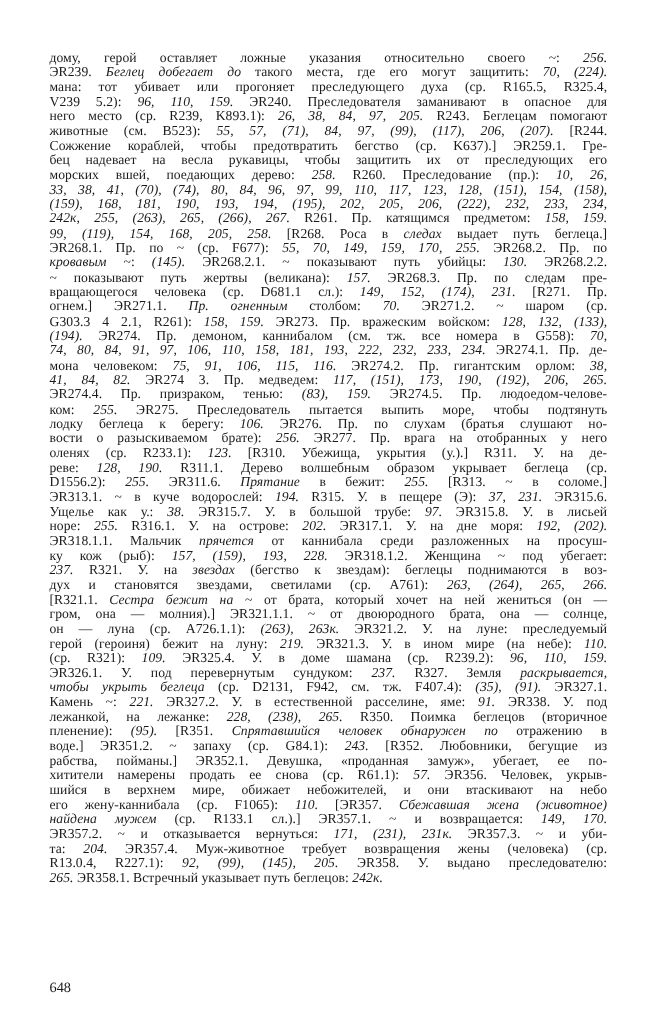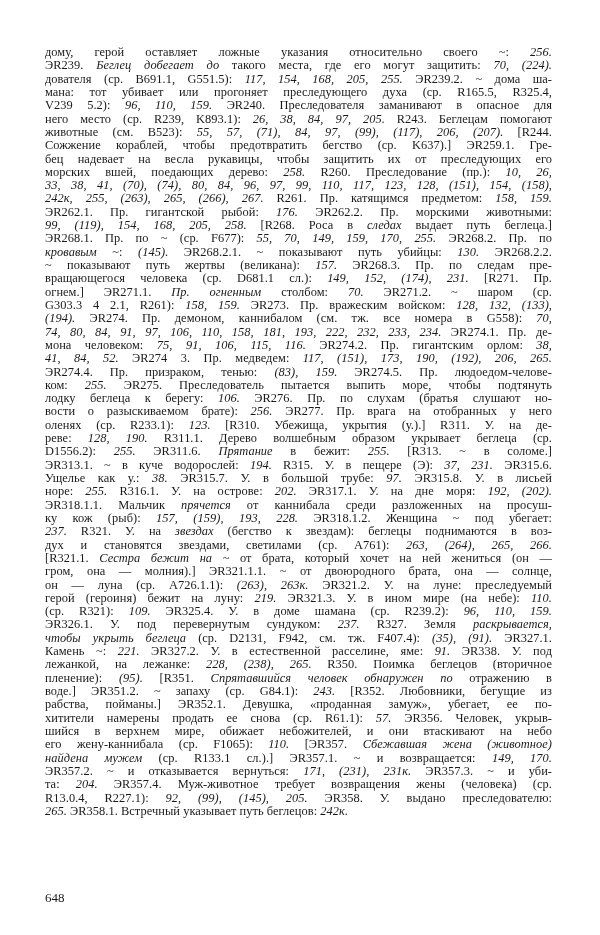--- a/index.html
+++ b/index.html
@@ -24,42 +24,41 @@
     position: absolute; left: 45px; top: 890px;
     font-family: "Liberation Serif", "DejaVu Serif", serif; font-size: 13px;
   }
 </style>
 </head>
 <body>
 
 <div class="page-text" id="page-text">
     <div class="ln"><span>дому, герой оставляет ложные указания относительно своего ~: </span><span class="i">256.</span></div>
     <div class="ln"><span>ЭR239. </span><span class="i">Беглец добегает до</span><span> такого места, где его могут защитить: </span><span class="i">70, (224).</span></div>
-    <div class="ln"><span>дователя (ср. B691.1, G551.5): </span><span class="i">117, 154, 168, 205, 255.</span><span> ЭR239.2. ~ дома ша-</span></div>
     <div class="ln"><span>мана: тот убивает или прогоняет преследующего духа (ср. R165.5, R325.4,</span></div>
     <div class="ln"><span>V239 5.2): </span><span class="i">96, 110, 159.</span><span> ЭR240. Преследователя заманивают в опасное для</span></div>
     <div class="ln"><span>него место (ср. R239, K893.1): </span><span class="i">26, 38, 84, 97, 205.</span><span> R243. Беглецам помогают</span></div>
     <div class="ln"><span>животные (см. B523): </span><span class="i">55, 57, (71), 84, 97, (99), (117), 206, (207).</span><span> [R244.</span></div>
     <div class="ln"><span>Сожжение кораблей, чтобы предотвратить бегство (ср. K637).] ЭR259.1. Гре-</span></div>
     <div class="ln"><span>бец надевает на весла рукавицы, чтобы защитить их от преследующих его</span></div>
     <div class="ln"><span>морских вшей, поедающих дерево: </span><span class="i">258.</span><span> R260. Преследование (пр.): </span><span class="i">10, 26,</span></div>
     <div class="ln"><span class="i">33, 38, 41, (70), (74), 80, 84, 96, 97, 99, 110, 117, 123, 128, (151), 154, (158),</span></div>
+    <div class="ln"><span class="i">(159), 168, 181, 190, 193, 194, (195), 202, 205, 206, (222), 232, 233, 234,</span></div>
     <div class="ln"><span class="i">242к, 255, (263), 265, (266), 267.</span><span> R261. Пр. катящимся предметом: </span><span class="i">158, 159.</span></div>
-    <div class="ln"><span>ЭR262.1. Пр. гигантской рыбой: </span><span class="i">176.</span><span> ЭR262.2. Пр. морскими животными:</span></div>
     <div class="ln"><span class="i">99, (119), 154, 168, 205, 258.</span><span> [R268. Роса в </span><span class="i">следах</span><span> выдает путь беглеца.]</span></div>
     <div class="ln"><span>ЭR268.1. Пр. по ~ (ср. F677): </span><span class="i">55, 70, 149, 159, 170, 255.</span><span> ЭR268.2. Пр. по</span></div>
     <div class="ln"><span class="i">кровавым</span><span> ~: </span><span class="i">(145).</span><span> ЭR268.2.1. ~ показывают путь убийцы: </span><span class="i">130.</span><span> ЭR268.2.2.</span></div>
     <div class="ln"><span>~ показывают путь жертвы (великана): </span><span class="i">157.</span><span> ЭR268.3. Пр. по следам пре-</span></div>
     <div class="ln"><span>вращающегося человека (ср. D681.1 сл.): </span><span class="i">149, 152, (174), 231.</span><span> [R271. Пр.</span></div>
     <div class="ln"><span>огнем.] ЭR271.1. </span><span class="i">Пр. огненным</span><span> столбом: </span><span class="i">70.</span><span> ЭR271.2. ~ шаром (ср.</span></div>
     <div class="ln"><span>G303.3 4 2.1, R261): </span><span class="i">158, 159.</span><span> ЭR273. Пр. вражеским войском: </span><span class="i">128, 132, (133),</span></div>
     <div class="ln"><span class="i">(194).</span><span> ЭR274. Пр. демоном, каннибалом (см. тж. все номера в G558): </span><span class="i">70,</span></div>
     <div class="ln"><span class="i">74, 80, 84, 91, 97, 106, 110, 158, 181, 193, 222, 232, 233, 234.</span><span> ЭR274.1. Пр. де-</span></div>
     <div class="ln"><span>мона человеком: </span><span class="i">75, 91, 106, 115, 116.</span><span> ЭR274.2. Пр. гигантским орлом: </span><span class="i">38,</span></div>
-    <div class="ln"><span class="i">41, 84, 52.</span><span> ЭR274 3. Пр. медведем: </span><span class="i">117, (151), 173, 190, (192), 206, 265.</span></div>
+    <div class="ln"><span class="i">41, 84, 82.</span><span> ЭR274 3. Пр. медведем: </span><span class="i">117, (151), 173, 190, (192), 206, 265.</span></div>
     <div class="ln"><span>ЭR274.4. Пр. призраком, тенью: </span><span class="i">(83), 159.</span><span> ЭR274.5. Пр. людоедом-челове-</span></div>
     <div class="ln"><span>ком: </span><span class="i">255.</span><span> ЭR275. Преследователь пытается выпить море, чтобы подтянуть</span></div>
     <div class="ln"><span>лодку беглеца к берегу: </span><span class="i">106.</span><span> ЭR276. Пр. по слухам (братья слушают но-</span></div>
     <div class="ln"><span>вости о разыскиваемом брате): </span><span class="i">256.</span><span> ЭR277. Пр. врага на отобранных у него</span></div>
     <div class="ln"><span>оленях (ср. R233.1): </span><span class="i">123.</span><span> [R310. Убежища, укрытия (у.).] R311. У. на де-</span></div>
     <div class="ln"><span>реве: </span><span class="i">128, 190.</span><span> R311.1. Дерево волшебным образом укрывает беглеца (ср.</span></div>
     <div class="ln"><span>D1556.2): </span><span class="i">255.</span><span> ЭR311.6. </span><span class="i">Прятание</span><span> в бежит: </span><span class="i">255.</span><span> [R313. ~ в соломе.]</span></div>
     <div class="ln"><span>ЭR313.1. ~ в куче водорослей: </span><span class="i">194.</span><span> R315. У. в пещере (Э): </span><span class="i">37, 231.</span><span> ЭR315.6.</span></div>
     <div class="ln"><span>Ущелье как у.: </span><span class="i">38.</span><span> ЭR315.7. У. в большой трубе: </span><span class="i">97.</span><span> ЭR315.8. У. в лисьей</span></div>
     <div class="ln"><span>норе: </span><span class="i">255.</span><span> R316.1. У. на острове: </span><span class="i">202.</span><span> ЭR317.1. У. на дне моря: </span><span class="i">192, (202).</span></div>

